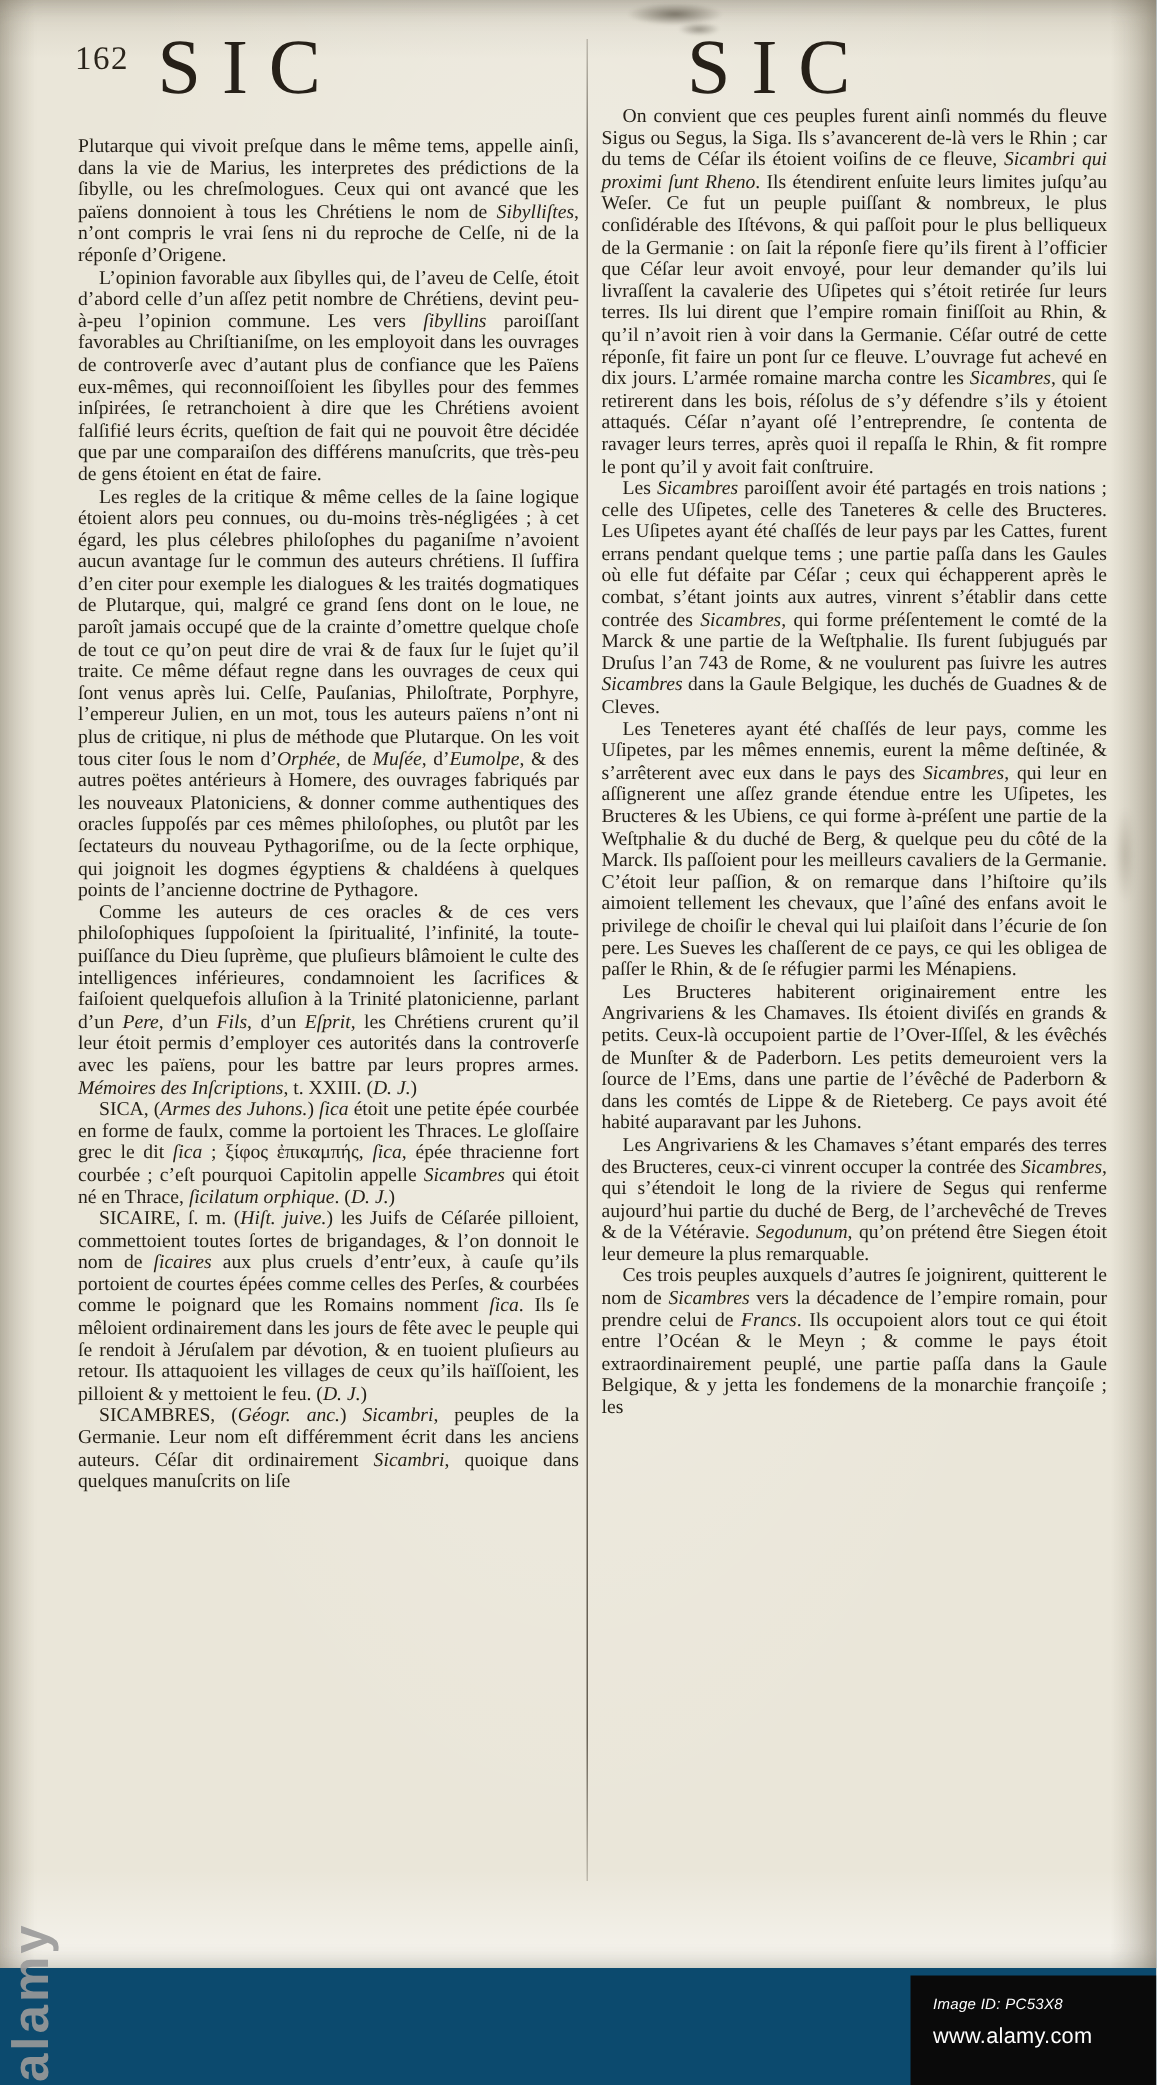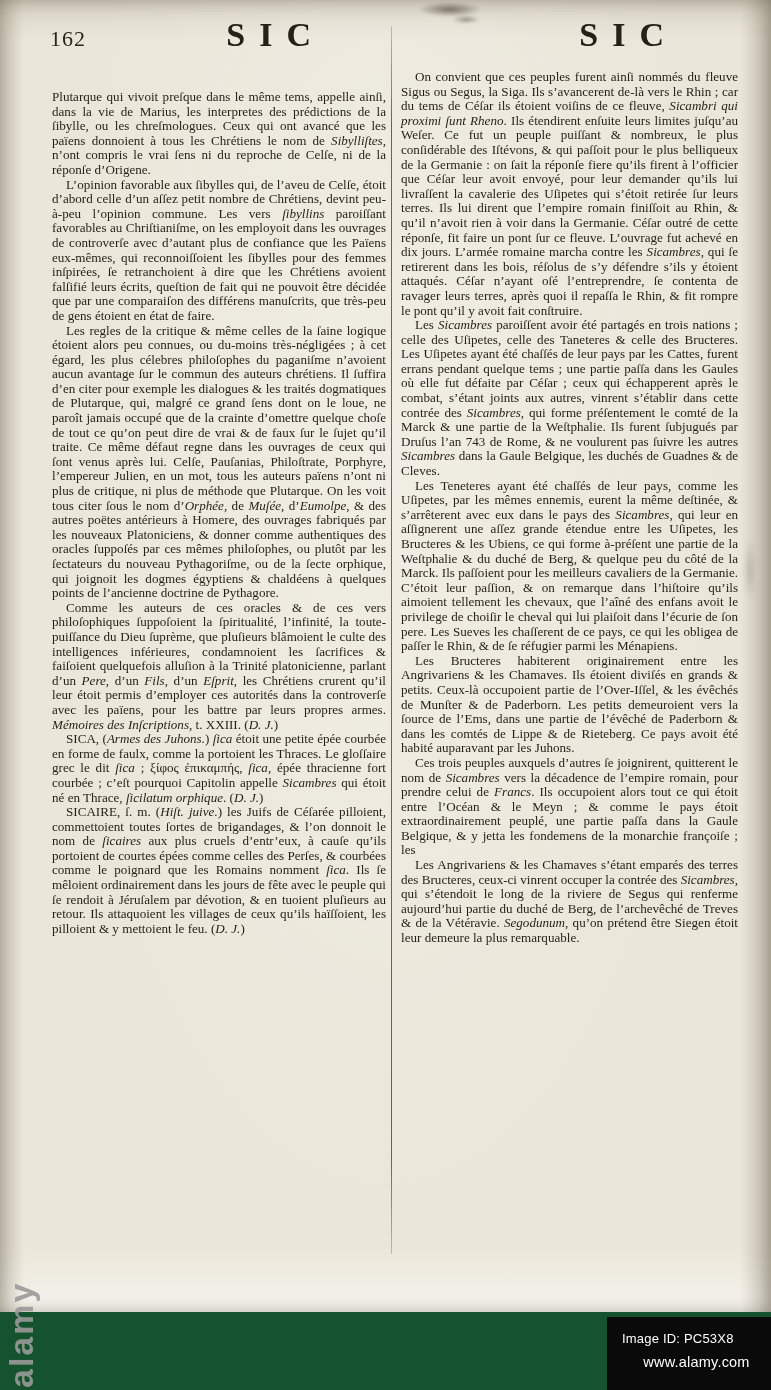--- a/index.html
+++ b/index.html
@@ -1,18 +1,18 @@
 <!DOCTYPE html>
 <html lang="fr"><head>
 <meta charset="utf-8">
 <style>
   html, body { margin: 0; padding: 0; background: #ffffff; }
   #canvas {
     position: relative; width: 771px; height: 1390px;
-    overflow: hidden; background: #14532d;
+    overflow: hidden; background: #0c4a6e;
     font-family: "Liberation Serif", "DejaVu Serif", serif;
   }
   
   .paper {
     position: absolute; left: 0; top: 0; width: 771px; height: 1312px;
     background-color: #eae6d9;
     background-image:
       radial-gradient(ellipse at 50% 35%, rgba(255,255,255,0.30), transparent 65%),
       linear-gradient(90deg, rgba(110,100,80,0.22), transparent 3%, transparent 96%, rgba(110,100,80,0.28)),
       linear-gradient(0deg, rgba(255,255,255,0.55), transparent 5%),
@@ -21,22 +21,22 @@
       inset -14px 0 22px -10px rgba(92,85,68,0.40),
       inset 14px 0 22px -12px rgba(92,85,68,0.30),
       inset 0 12px 18px -10px rgba(92,85,68,0.25),
       inset 0 -10px 16px -10px rgba(92,85,68,0.22);
   }
   .page-number {
     position: absolute; left: 50px; top: 26px;
     font-size: 22px; color: #2b251c; letter-spacing: 1px;
   }
   .running-head {
-    position: absolute; top: 16px; width: 220px; text-align: right;
-    font-size: 34px; color: #262018; letter-spacing: 14px; font-weight: 700;
+    position: absolute; top: 16px; width: 220px; text-align: left;
+    font-size: 52px; color: #262018; letter-spacing: 14px; font-weight: 400;
   }
   .running-head.left  { left: 105px; }
   .running-head.right { left: 458px; }
   .divider {
     position: absolute; left: 391px; top: 26px; width: 1px; height: 1228px;
     background: linear-gradient(180deg, rgba(60,52,40,0.25), rgba(60,52,40,0.75) 8%, rgba(60,52,40,0.75) 92%, rgba(60,52,40,0.25));
   }
   .col {
     position: absolute; top: 70px; text-align: justify;
     font-size: 13.1px; line-height: 14.6px; color: #241f16;
@@ -70,22 +70,22 @@
     writing-mode: vertical-rl; transform: rotate(180deg);
     font-family: "Liberation Sans", sans-serif; font-weight: bold;
     font-size: 34px; color: #9a9a9a; letter-spacing: 2px; opacity: 0.9;
   }
   .alamy-box {
     position: absolute; right: 0; bottom: 0; width: 164px; height: 73px;
     background: #0a0a0a; color: #ffffff;
     font-family: "Liberation Sans", sans-serif;
     box-sizing: border-box; padding: 14px 0 0 15px;
   }
-  .alamy-box .image-id { font-size: 13px; letter-spacing: 0.2px; }
-  .alamy-box .alamy-url { font-size: 14.5px; margin-top: 8px; letter-spacing: 0.2px; text-align: center; }
+  .alamy-box .image-id { font-size: 10px; letter-spacing: 0.2px; font-style: italic; }
+  .alamy-box .alamy-url { font-size: 14.5px; margin-top: 8px; letter-spacing: 0.2px; }
 </style>
 </head>
 <body>
 
 <div id="canvas">
 
   <div class="paper">
 
     <div class="page-number">162</div>
 
@@ -94,29 +94,30 @@
 
     <div class="divider"></div>
 
     <div class="col col-left" lang="fr">
       <p class="cont">Plutarque qui vivoit preſque dans le même tems, appelle ainſi, dans la vie de Marius, les interpretes des prédictions de la ſibylle, ou les chreſmologues. Ceux qui ont avancé que les païens donnoient à tous les Chrétiens le nom de <i>Sibylliſtes</i>, n’ont compris le vrai ſens ni du reproche de Celſe, ni de la réponſe d’Origene.</p>
       <p>L’opinion favorable aux ſibylles qui, de l’aveu de Celſe, étoit d’abord celle d’un aſſez petit nombre de Chrétiens, devint peu-à-peu l’opinion commune. Les vers <i>ſibyllins</i> paroiſſant favorables au Chriſtianiſme, on les employoit dans les ouvrages de controverſe avec d’autant plus de confiance que les Païens eux-mêmes, qui reconnoiſſoient les ſibylles pour des femmes inſpirées, ſe retranchoient à dire que les Chrétiens avoient falſifié leurs écrits, queſtion de fait qui ne pouvoit être décidée que par une comparaiſon des différens manuſcrits, que très-peu de gens étoient en état de faire.</p>
       <p>Les regles de la critique &amp; même celles de la ſaine logique étoient alors peu connues, ou du-moins très-négligées ; à cet égard, les plus célebres philoſophes du paganiſme n’avoient aucun avantage ſur le commun des auteurs chrétiens. Il ſuffira d’en citer pour exemple les dialogues &amp; les traités dogmatiques de Plutarque, qui, malgré ce grand ſens dont on le loue, ne paroît jamais occupé que de la crainte d’omettre quelque choſe de tout ce qu’on peut dire de vrai &amp; de faux ſur le ſujet qu’il traite. Ce même défaut regne dans les ouvrages de ceux qui ſont venus après lui. Celſe, Pauſanias, Philoſtrate, Porphyre, l’empereur Julien, en un mot, tous les auteurs païens n’ont ni plus de critique, ni plus de méthode que Plutarque. On les voit tous citer ſous le nom d’<i>Orphée</i>, de <i>Muſée</i>, d’<i>Eumolpe</i>, &amp; des autres poëtes antérieurs à Homere, des ouvrages fabriqués par les nouveaux Platoniciens, &amp; donner comme authentiques des oracles ſuppoſés par ces mêmes philoſophes, ou plutôt par les ſectateurs du nouveau Pythagoriſme, ou de la ſecte orphique, qui joignoit les dogmes égyptiens &amp; chaldéens à quelques points de l’ancienne doctrine de Pythagore.</p>
       <p>Comme les auteurs de ces oracles &amp; de ces vers philoſophiques ſuppoſoient la ſpiritualité, l’infinité, la toute-puiſſance du Dieu ſuprème, que pluſieurs blâmoient le culte des intelligences inférieures, condamnoient les ſacrifices &amp; faiſoient quelquefois alluſion à la Trinité platonicienne, parlant d’un <i>Pere</i>, d’un <i>Fils</i>, d’un <i>Eſprit</i>, les Chrétiens crurent qu’il leur étoit permis d’employer ces autorités dans la controverſe avec les païens, pour les battre par leurs propres armes. <i>Mémoires des Inſcriptions</i>, t. XXIII. (<i>D. J.</i>)</p>
       <p>SICA, (<i>Armes des Juhons.</i>) <i>ſica</i> étoit une petite épée courbée en forme de faulx, comme la portoient les Thraces. Le gloſſaire grec le dit <i>ſica</i> ; ξίφος ἐπικαμπής, <i>ſica</i>, épée thracienne fort courbée ; c’eſt pourquoi Capitolin appelle <i>Sicambres</i> qui étoit né en Thrace, <i>ſicilatum orphique</i>. (<i>D. J.</i>)</p>
       <p>SICAIRE, ſ. m. (<i>Hiſt. juive.</i>) les Juifs de Céſarée pilloient, commettoient toutes ſortes de brigandages, &amp; l’on donnoit le nom de <i>ſicaires</i> aux plus cruels d’entr’eux, à cauſe qu’ils portoient de courtes épées comme celles des Perſes, &amp; courbées comme le poignard que les Romains nomment <i>ſica</i>. Ils ſe mêloient ordinairement dans les jours de fête avec le peuple qui ſe rendoit à Jéruſalem par dévotion, &amp; en tuoient pluſieurs au retour. Ils attaquoient les villages de ceux qu’ils haïſſoient, les pilloient &amp; y mettoient le feu. (<i>D. J.</i>)</p>
+      <p>SICAMBRES, (<i>Géogr. anc.</i>) <i>Sicambri</i>, peuples de la Germanie. Leur nom eſt différemment écrit dans les anciens auteurs. Céſar dit ordinairement <i>Sicambri</i>, quoique dans quelques manuſcrits on liſe</p>
     </div>
 
     <div class="col col-right" lang="fr">
       <p>On convient que ces peuples furent ainſi nommés du fleuve Sigus ou Segus, la Siga. Ils s’avancerent de-là vers le Rhin ; car du tems de Céſar ils étoient voiſins de ce fleuve, <i>Sicambri qui proximi ſunt Rheno</i>. Ils étendirent enſuite leurs limites juſqu’au Weſer. Ce fut un peuple puiſſant &amp; nombreux, le plus conſidérable des Iſtévons, &amp; qui paſſoit pour le plus belliqueux de la Germanie : on ſait la réponſe fiere qu’ils firent à l’officier que Céſar leur avoit envoyé, pour leur demander qu’ils lui livraſſent la cavalerie des Uſipetes qui s’étoit retirée ſur leurs terres. Ils lui dirent que l’empire romain finiſſoit au Rhin, &amp; qu’il n’avoit rien à voir dans la Germanie. Céſar outré de cette réponſe, fit faire un pont ſur ce fleuve. L’ouvrage fut achevé en dix jours. L’armée romaine marcha contre les <i>Sicambres</i>, qui ſe retirerent dans les bois, réſolus de s’y défendre s’ils y étoient attaqués. Céſar n’ayant oſé l’entreprendre, ſe contenta de ravager leurs terres, après quoi il repaſſa le Rhin, &amp; fit rompre le pont qu’il y avoit fait conſtruire.</p>
       <p>Les <i>Sicambres</i> paroiſſent avoir été partagés en trois nations ; celle des Uſipetes, celle des Taneteres &amp; celle des Bructeres. Les Uſipetes ayant été chaſſés de leur pays par les Cattes, furent errans pendant quelque tems ; une partie paſſa dans les Gaules où elle fut défaite par Céſar ; ceux qui échapperent après le combat, s’étant joints aux autres, vinrent s’établir dans cette contrée des <i>Sicambres</i>, qui forme préſentement le comté de la Marck &amp; une partie de la Weſtphalie. Ils furent ſubjugués par Druſus l’an 743 de Rome, &amp; ne voulurent pas ſuivre les autres <i>Sicambres</i> dans la Gaule Belgique, les duchés de Guadnes &amp; de Cleves.</p>
       <p>Les Teneteres ayant été chaſſés de leur pays, comme les Uſipetes, par les mêmes ennemis, eurent la même deſtinée, &amp; s’arrêterent avec eux dans le pays des <i>Sicambres</i>, qui leur en aſſignerent une aſſez grande étendue entre les Uſipetes, les Bructeres &amp; les Ubiens, ce qui forme à-préſent une partie de la Weſtphalie &amp; du duché de Berg, &amp; quelque peu du côté de la Marck. Ils paſſoient pour les meilleurs cavaliers de la Germanie. C’étoit leur paſſion, &amp; on remarque dans l’hiſtoire qu’ils aimoient tellement les chevaux, que l’aîné des enfans avoit le privilege de choiſir le cheval qui lui plaiſoit dans l’écurie de ſon pere. Les Sueves les chaſſerent de ce pays, ce qui les obligea de paſſer le Rhin, &amp; de ſe réfugier parmi les Ménapiens.</p>
       <p>Les Bructeres habiterent originairement entre les Angrivariens &amp; les Chamaves. Ils étoient diviſés en grands &amp; petits. Ceux-là occupoient partie de l’Over-Iſſel, &amp; les évêchés de Munſter &amp; de Paderborn. Les petits demeuroient vers la ſource de l’Ems, dans une partie de l’évêché de Paderborn &amp; dans les comtés de Lippe &amp; de Rieteberg. Ce pays avoit été habité auparavant par les Juhons.</p>
+      <p>Les Angrivariens &amp; les Chamaves s’étant emparés des terres des Bructeres, ceux-ci vinrent occuper la contrée des <i>Sicambres</i>, qui s’étendoit le long de la riviere de Segus qui renferme aujourd’hui partie du duché de Berg, de l’archevêché de Treves &amp; de la Vétéravie. <i>Segodunum</i>, qu’on prétend être Siegen étoit leur demeure la plus remarquable.</p>
       <p>Ces trois peuples auxquels d’autres ſe joignirent, quitterent le nom de <i>Sicambres</i> vers la décadence de l’empire romain, pour prendre celui de <i>Francs</i>. Ils occupoient alors tout ce qui étoit entre l’Océan &amp; le Meyn ; &amp; comme le pays étoit extraordinairement peuplé, une partie paſſa dans la Gaule Belgique, &amp; y jetta les fondemens de la monarchie françoiſe ; les</p>
-      <p>Les Angrivariens &amp; les Chamaves s’étant emparés des terres des Bructeres, ceux-ci vinrent occuper la contrée des <i>Sicambres</i>, qui s’étendoit le long de la riviere de Segus qui renferme aujourd’hui partie du duché de Berg, de l’archevêché de Treves &amp; de la Vétéravie. <i>Segodunum</i>, qu’on prétend être Siegen étoit leur demeure la plus remarquable.</p>
     </div>
 
     <div class="smudge smudge-a"></div>
     <div class="smudge smudge-b"></div>
     <div class="smudge smudge-c"></div>
   </div>
 
   <div class="alamy-vertical">alamy</div>
 
   <div class="alamy-box">

